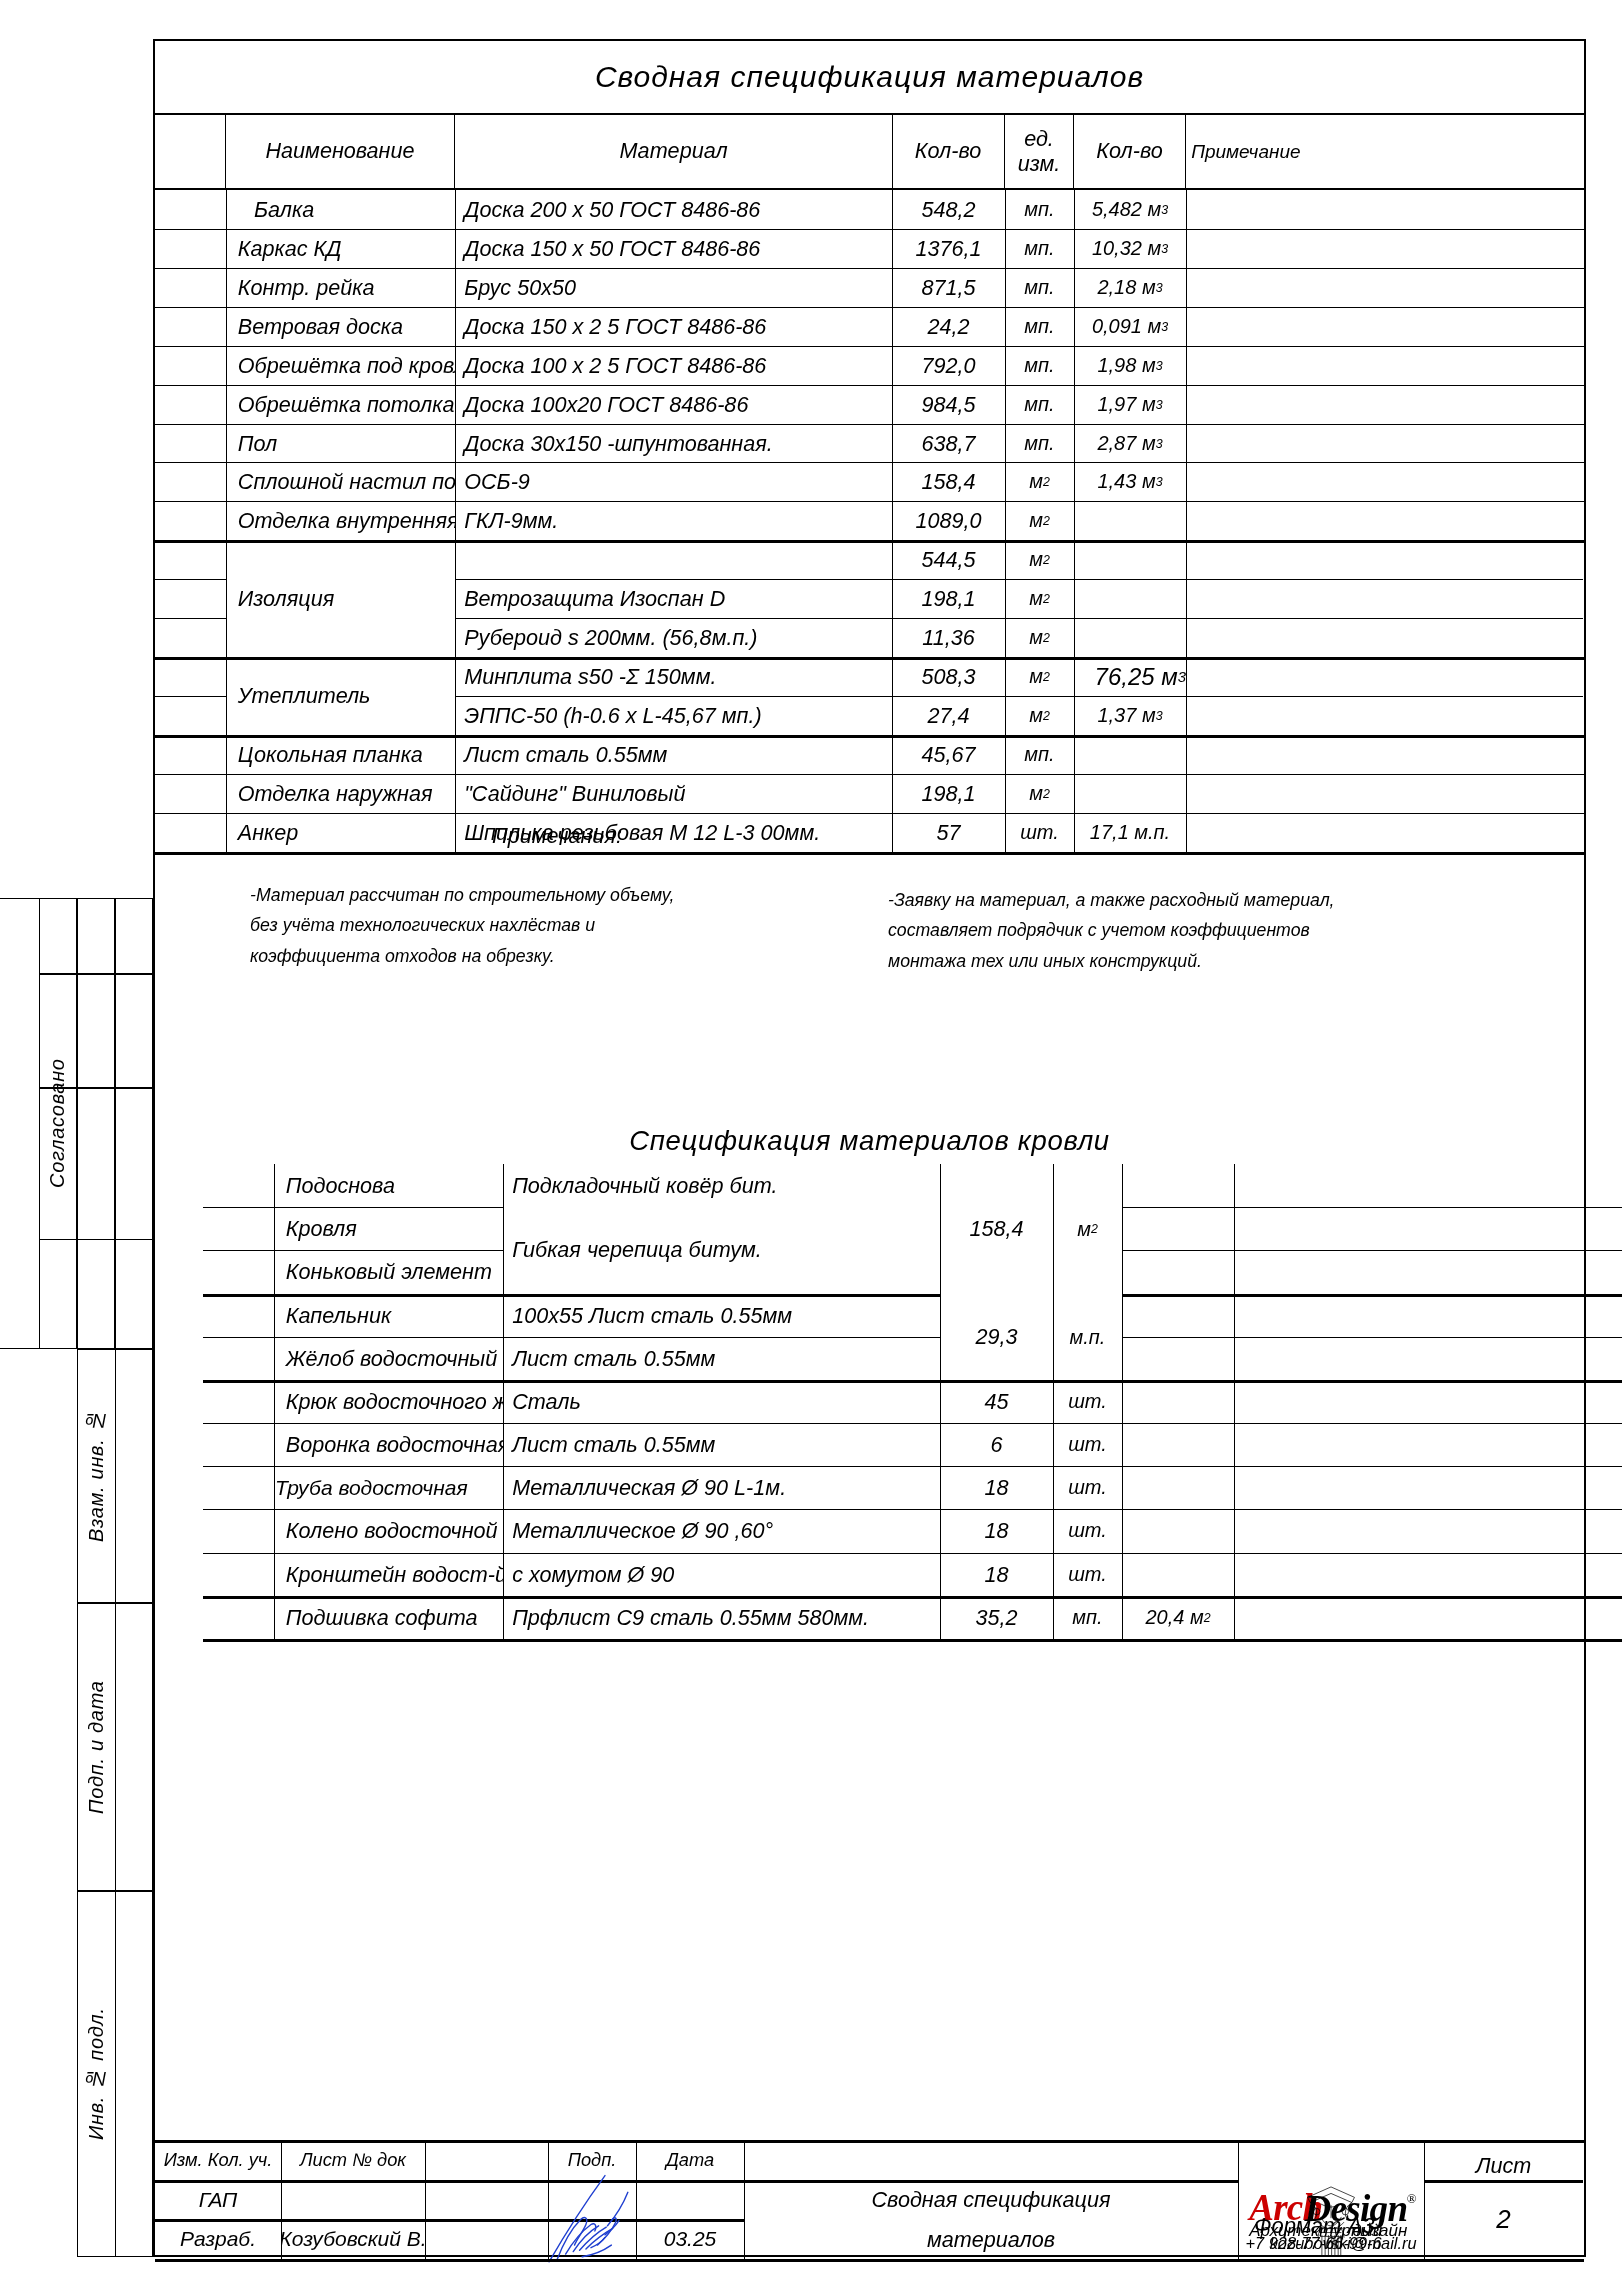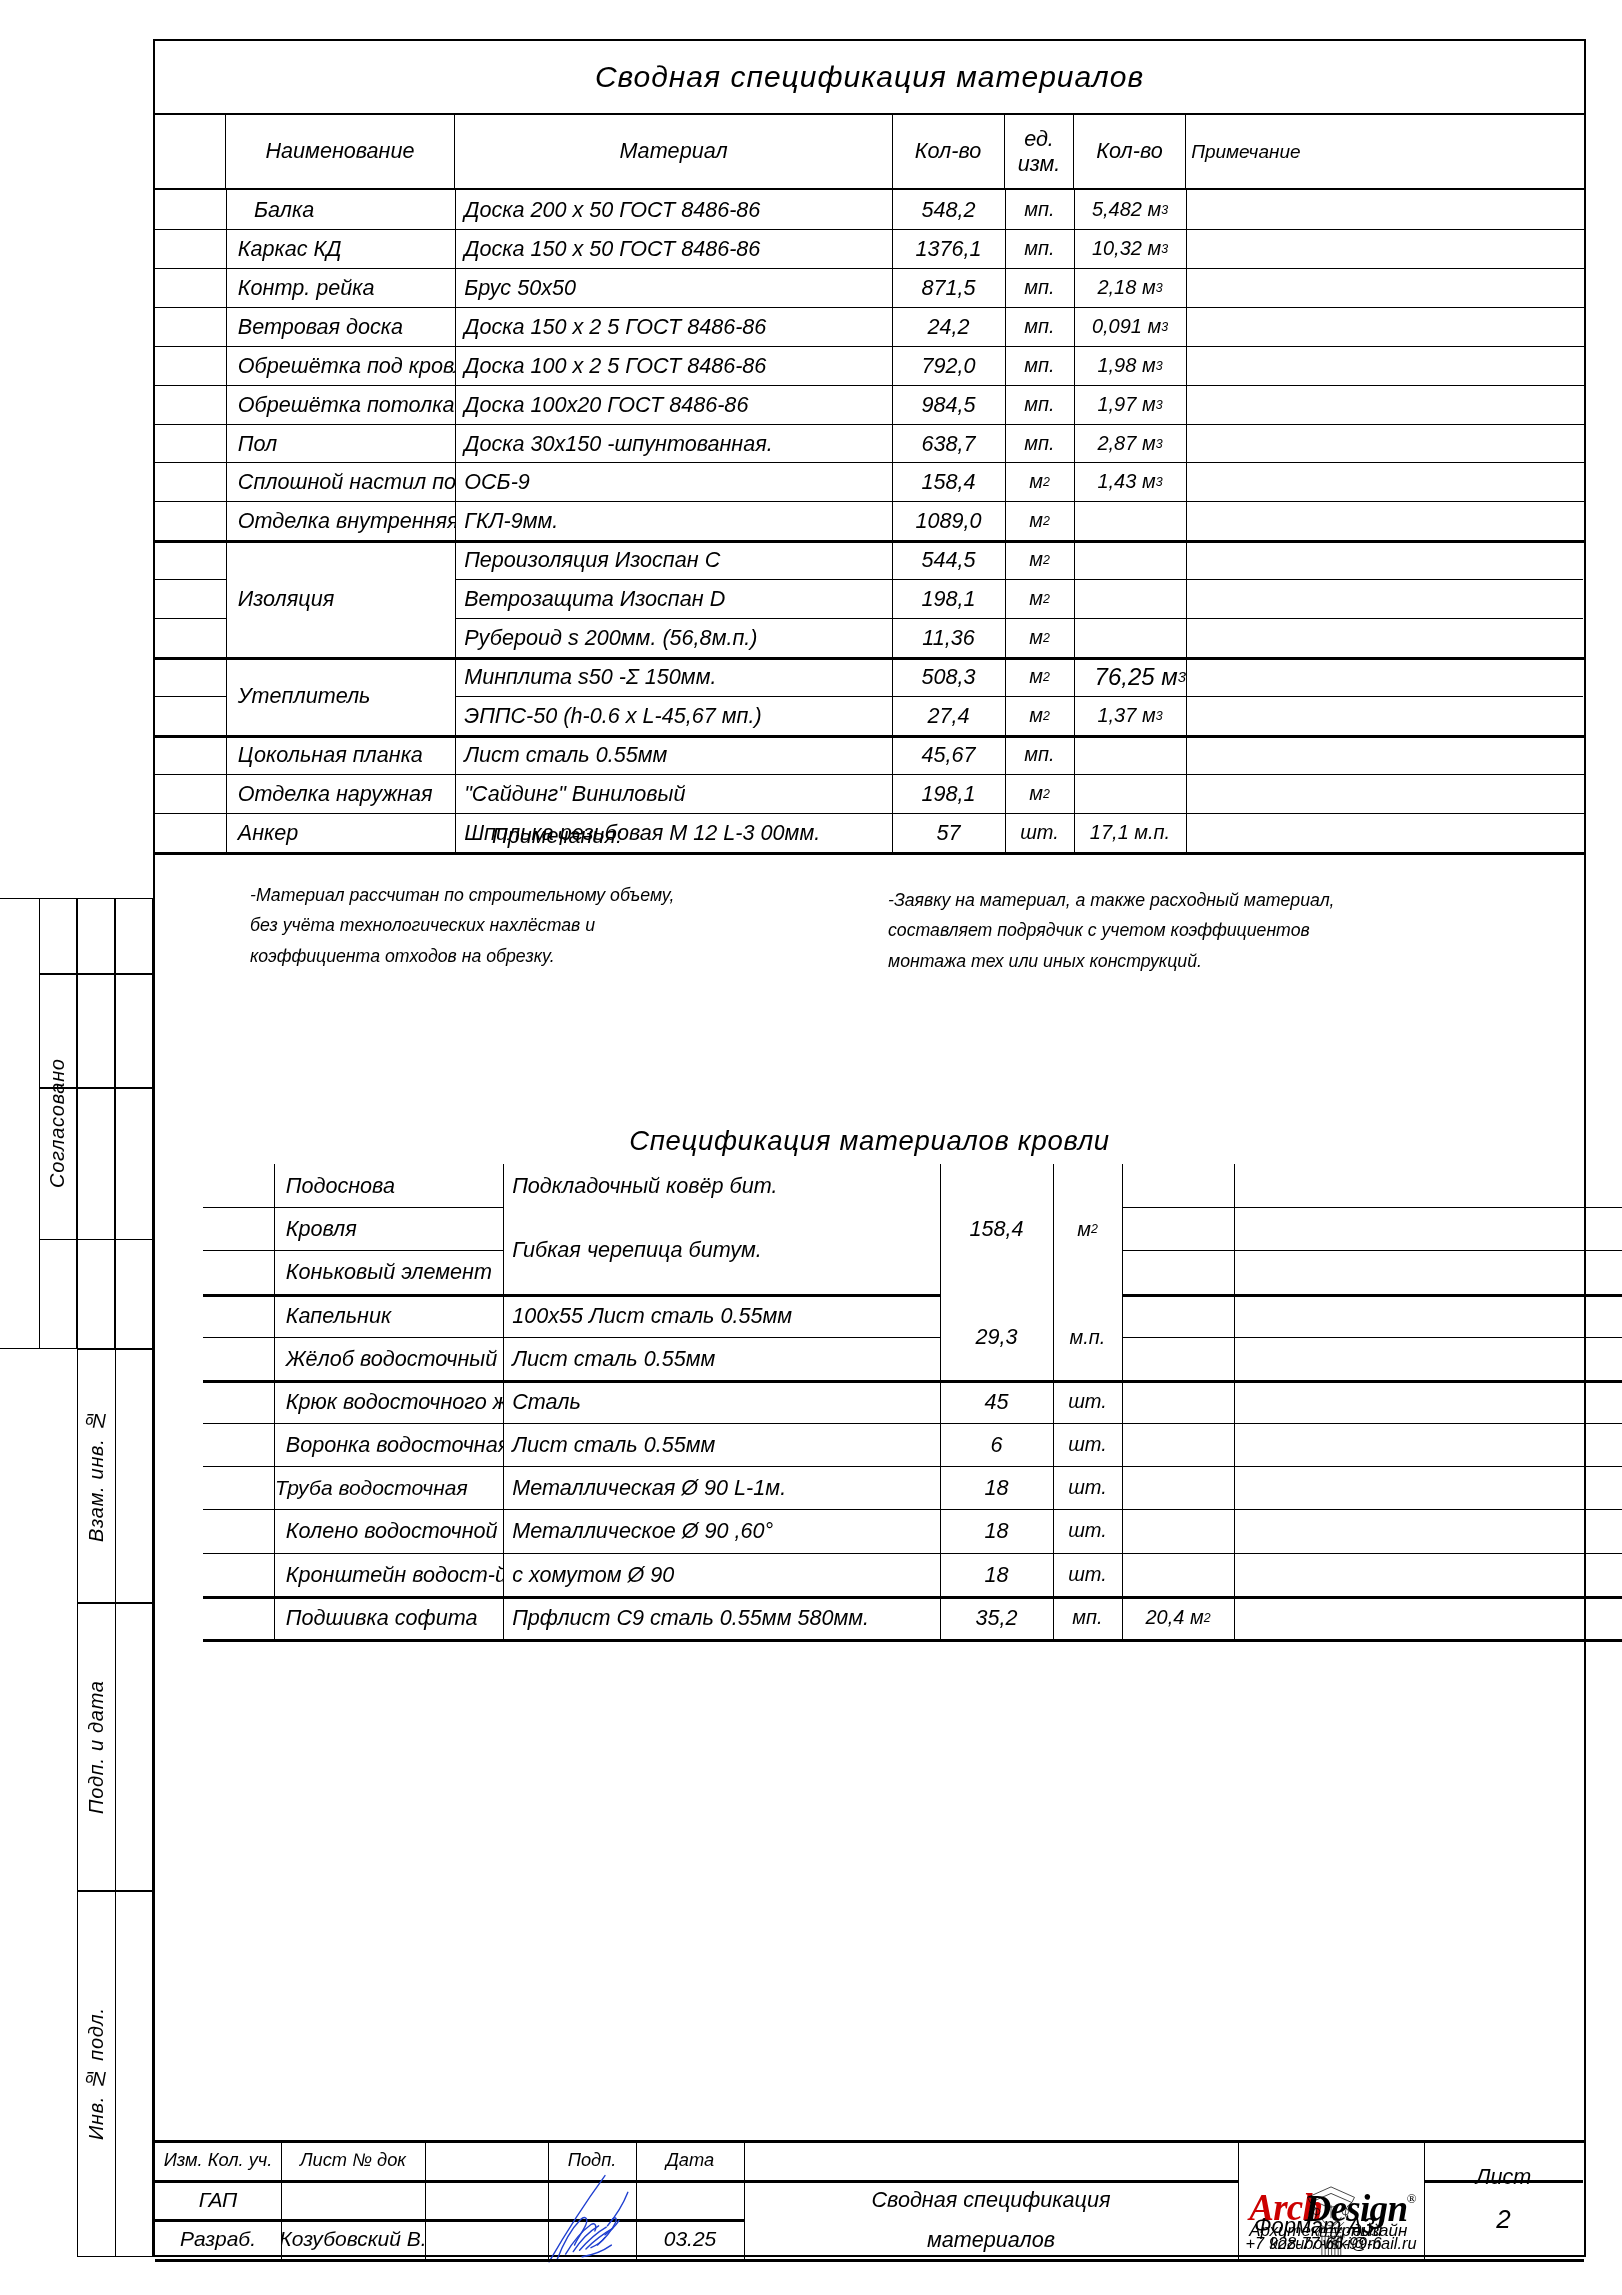--- a/index.html
+++ b/index.html
@@ -212,21 +212,20 @@
         <div class="" style="position:absolute;left:0px;top:311px;width:71px;height:39px;display:flex;align-items:center;justify-content:center;padding-left:0;box-sizing:border-box;font-style:italic;font-size:21.6px;white-space:nowrap;overflow:hidden;"></div>
         <div class="" style="position:absolute;left:71px;top:311px;width:229px;height:39px;display:flex;align-items:center;justify-content:flex-start;padding-left:11.8px;box-sizing:border-box;font-style:italic;font-size:21.6px;white-space:nowrap;overflow:hidden;">Отделка  внутренняя</div>
         <div class="" style="position:absolute;left:300px;top:311px;width:438px;height:39px;display:flex;align-items:center;justify-content:flex-start;padding-left:9.2px;box-sizing:border-box;font-style:italic;font-size:21.6px;white-space:nowrap;overflow:hidden;">ГКЛ-9мм.</div>
         <div class="" style="position:absolute;left:737px;top:311px;width:113px;height:39px;display:flex;align-items:center;justify-content:center;padding-left:0;box-sizing:border-box;font-style:italic;font-size:21.6px;white-space:nowrap;overflow:hidden;">1089,0</div>
         <div class="" style="position:absolute;left:850px;top:311px;width:69px;height:39px;display:flex;align-items:center;justify-content:center;padding-left:0;box-sizing:border-box;font-style:italic;font-size:20px;white-space:nowrap;overflow:hidden;">м<sup>2</sup></div>
         <div class="" style="position:absolute;left:919px;top:311px;width:112px;height:39px;display:flex;align-items:center;justify-content:center;padding-left:0;box-sizing:border-box;font-style:italic;font-size:20px;white-space:nowrap;overflow:hidden;"></div>
         <div class="" style="position:absolute;left:1031px;top:311px;width:397px;height:39px;display:flex;align-items:center;justify-content:center;padding-left:0;box-sizing:border-box;font-style:italic;font-size:21.6px;white-space:nowrap;overflow:hidden;"></div>
         <div class="" style="position:absolute;left:0;top:350px;width:100%;height:39px;"></div>
         <div class="" style="position:absolute;left:0px;top:350px;width:71px;height:39px;display:flex;align-items:center;justify-content:center;padding-left:0;box-sizing:border-box;font-style:italic;font-size:21.6px;white-space:nowrap;overflow:hidden;"></div>
         <div class="" style="position:absolute;left:71px;top:350px;width:229px;height:117px;display:flex;align-items:center;justify-content:flex-start;padding-left:11.8px;box-sizing:border-box;font-style:italic;font-size:21.6px;white-space:nowrap;overflow:hidden;">Изоляция</div>
-        <div class="" style="position:absolute;left:300px;top:350px;width:438px;height:39px;display:flex;align-items:center;justify-content:flex-start;padding-left:9.2px;box-sizing:border-box;font-style:italic;font-size:21.6px;white-space:nowrap;overflow:hidden;">Пероизоляция  Изоспан С</div>
         <div class="" style="position:absolute;left:737px;top:350px;width:113px;height:39px;display:flex;align-items:center;justify-content:center;padding-left:0;box-sizing:border-box;font-style:italic;font-size:21.6px;white-space:nowrap;overflow:hidden;">544,5</div>
         <div class="" style="position:absolute;left:850px;top:350px;width:69px;height:39px;display:flex;align-items:center;justify-content:center;padding-left:0;box-sizing:border-box;font-style:italic;font-size:20px;white-space:nowrap;overflow:hidden;">м<sup>2</sup></div>
         <div class="" style="position:absolute;left:919px;top:350px;width:112px;height:39px;display:flex;align-items:center;justify-content:center;padding-left:0;box-sizing:border-box;font-style:italic;font-size:20px;white-space:nowrap;overflow:hidden;"></div>
         <div class="" style="position:absolute;left:1031px;top:350px;width:397px;height:39px;display:flex;align-items:center;justify-content:center;padding-left:0;box-sizing:border-box;font-style:italic;font-size:21.6px;white-space:nowrap;overflow:hidden;"></div>
         <div class="" style="position:absolute;left:0;top:389px;width:100%;height:39px;"></div>
         <div class="" style="position:absolute;left:0px;top:389px;width:71px;height:39px;display:flex;align-items:center;justify-content:center;padding-left:0;box-sizing:border-box;font-style:italic;font-size:21.6px;white-space:nowrap;overflow:hidden;"></div>
         <div class="" style="position:absolute;left:300px;top:389px;width:438px;height:39px;display:flex;align-items:center;justify-content:flex-start;padding-left:9.2px;box-sizing:border-box;font-style:italic;font-size:21.6px;white-space:nowrap;overflow:hidden;">Ветрозащита Изоспан D</div>
         <div class="" style="position:absolute;left:737px;top:389px;width:113px;height:39px;display:flex;align-items:center;justify-content:center;padding-left:0;box-sizing:border-box;font-style:italic;font-size:21.6px;white-space:nowrap;overflow:hidden;">198,1</div>
         <div class="" style="position:absolute;left:850px;top:389px;width:69px;height:39px;display:flex;align-items:center;justify-content:center;padding-left:0;box-sizing:border-box;font-style:italic;font-size:20px;white-space:nowrap;overflow:hidden;">м<sup>2</sup></div>
         <div class="" style="position:absolute;left:919px;top:389px;width:112px;height:39px;display:flex;align-items:center;justify-content:center;padding-left:0;box-sizing:border-box;font-style:italic;font-size:20px;white-space:nowrap;overflow:hidden;"></div>
@@ -414,21 +413,21 @@
         <div class="" style="position:absolute;left:393px;top:0;width:1.3px;height:119px;background:#000;"></div>
         <div class="" style="position:absolute;left:481px;top:0;width:1.3px;height:119px;background:#000;"></div>
         <div class="" style="position:absolute;left:589px;top:0;width:1.3px;height:119px;background:#000;"></div>
         <div class="" style="position:absolute;left:1083px;top:0;width:1.3px;height:119px;background:#000;"></div>
         <div class="" style="position:absolute;left:1269px;top:0;width:1.3px;height:119px;background:#000;"></div>
         <div class="" style="position:absolute;left:0px;top:0px;width:126px;height:40px;display:flex;align-items:center;justify-content:center;padding-left:0;box-sizing:border-box;font-style:italic;font-size:18.3px;white-space:nowrap;overflow:hidden;">Изм.  Кол. уч.</div>
         <div class="" style="position:absolute;left:126px;top:0px;width:144px;height:40px;display:flex;align-items:center;justify-content:center;padding-left:0;box-sizing:border-box;font-style:italic;font-size:18.3px;white-space:nowrap;overflow:hidden;">Лист      № док</div>
         <div class="" style="position:absolute;left:270px;top:0px;width:123px;height:40px;display:flex;align-items:center;justify-content:center;padding-left:0;box-sizing:border-box;font-style:italic;font-size:18.3px;white-space:nowrap;overflow:hidden;"></div>
         <div class="" style="position:absolute;left:393px;top:0px;width:88px;height:40px;display:flex;align-items:center;justify-content:center;padding-left:0;box-sizing:border-box;font-style:italic;font-size:18.3px;white-space:nowrap;overflow:hidden;">Подп.</div>
         <div class="" style="position:absolute;left:481px;top:0px;width:108px;height:40px;display:flex;align-items:center;justify-content:center;padding-left:0;box-sizing:border-box;font-style:italic;font-size:18.3px;white-space:nowrap;overflow:hidden;">Дата</div>
-        <div class="" style="position:absolute;left:1269px;top:0px;width:159px;height:52px;display:flex;align-items:center;justify-content:center;padding-left:0;box-sizing:border-box;font-style:italic;font-size:21.6px;white-space:nowrap;overflow:hidden;margin-top:11px;">Лист</div>
+        <div class="" style="position:absolute;left:1269px;top:0px;width:159px;height:52px;display:flex;align-items:center;justify-content:center;padding-left:0;box-sizing:border-box;font-style:italic;font-size:21.6px;white-space:nowrap;overflow:hidden;">Лист</div>
         <div class="" style="position:absolute;left:0;top:40px;width:1083px;height:2.6px;background:#000;"></div>
         <div class="" style="position:absolute;left:1269px;top:40px;width:159px;height:2.6px;background:#000;"></div>
         <div class="" style="position:absolute;left:0px;top:40px;width:126px;height:40px;display:flex;align-items:center;justify-content:center;padding-left:0;box-sizing:border-box;font-style:italic;font-size:21px;white-space:nowrap;overflow:hidden;">ГАП</div>
         <div class="" style="position:absolute;left:126px;top:40px;width:144px;height:40px;display:flex;align-items:center;justify-content:center;padding-left:0;box-sizing:border-box;font-style:italic;font-size:21px;white-space:nowrap;overflow:hidden;"></div>
         <div class="" style="position:absolute;left:481px;top:40px;width:108px;height:40px;display:flex;align-items:center;justify-content:center;padding-left:0;box-sizing:border-box;font-style:italic;font-size:21px;white-space:nowrap;overflow:hidden;"></div>
         <div class="" style="position:absolute;left:0;top:79px;width:589px;height:2.6px;background:#000;"></div>
         <div class="" style="position:absolute;left:0px;top:79px;width:126px;height:40px;display:flex;align-items:center;justify-content:center;padding-left:0;box-sizing:border-box;font-style:italic;font-size:21px;white-space:nowrap;overflow:hidden;">Разраб.</div>
         <div class="" style="position:absolute;left:126px;top:79px;width:144px;height:40px;display:flex;align-items:center;justify-content:center;padding-left:0;box-sizing:border-box;font-style:italic;font-size:21px;white-space:nowrap;overflow:hidden;">Козубовский В.</div>
         <div class="" style="position:absolute;left:481px;top:79px;width:108px;height:40px;display:flex;align-items:center;justify-content:center;padding-left:0;box-sizing:border-box;font-style:italic;font-size:21px;white-space:nowrap;overflow:hidden;">03.25</div>
         <div class="" style="position:absolute;left:589px;top:40px;width:494px;height:79px;display:flex;flex-direction:column;align-items:center;justify-content:center;font-style:italic;font-size:21.6px;line-height:1.85;">

